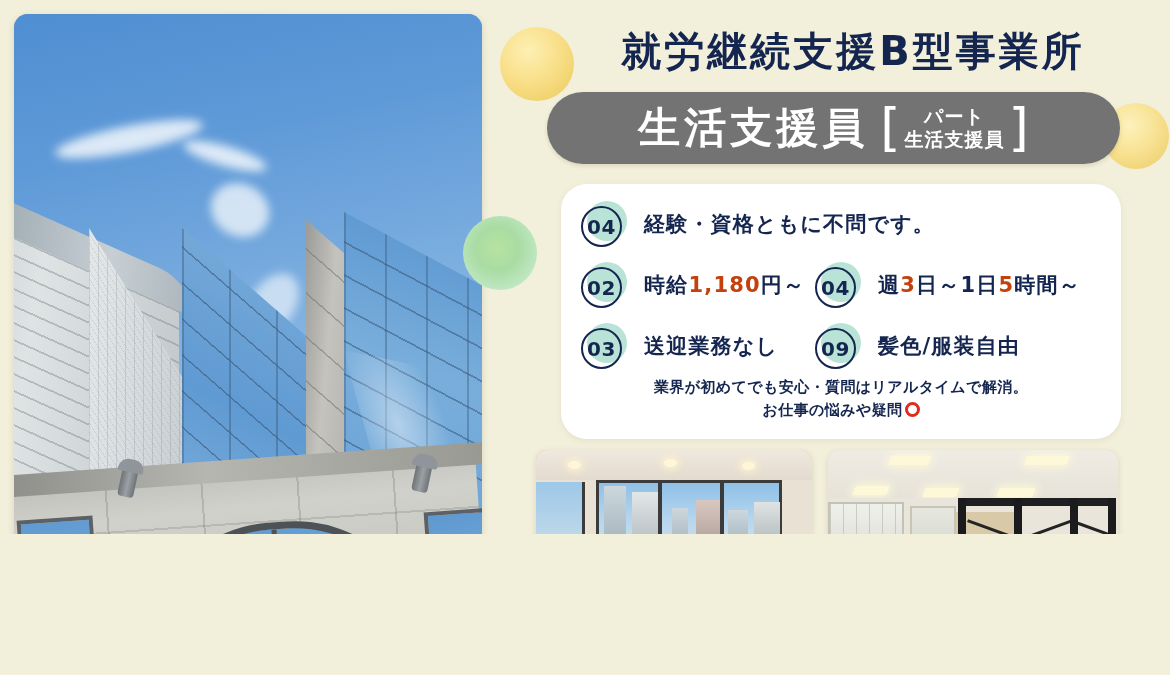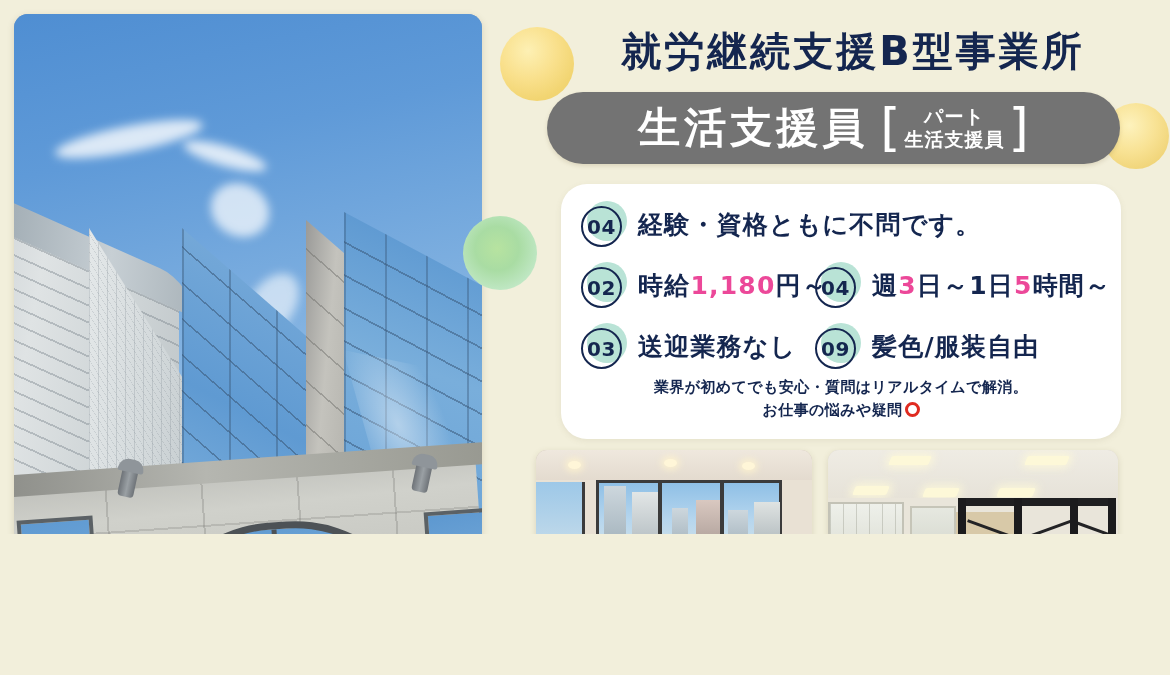--- a/index.html
+++ b/index.html
@@ -222,23 +222,23 @@
   .numring{
     position:absolute;left:0;top:5px;width:41px;height:41px;border-radius:50%;
     border:2.2px solid #14264f;box-sizing:border-box;
   }
   .numtxt{
     position:absolute;left:0;top:5px;width:41px;height:41px;
     display:flex;align-items:center;justify-content:center;
     color:#14264f;font-size:20px;font-weight:700;letter-spacing:0.5px;
   }
   .ftext{
-    color:#14264f;font-size:25px;font-weight:700;letter-spacing:1.2px;white-space:nowrap;
-  }
-  .hl{color:#ec4899;}
+    color:#14264f;font-size:21px;font-weight:700;letter-spacing:1.2px;white-space:nowrap;margin-left:6px;
+  }
+  .hl{color:#c2410c;}
 
   .card-note{
     position:absolute;left:0;right:0;top:192px;
     text-align:center;color:#14264f;
     font-size:15px;font-weight:700;line-height:1.55;letter-spacing:0.4px;
   }
   .note-circle{
     display:inline-block;width:15px;height:15px;border:3.4px solid #e02b20;
     border-radius:50%;box-sizing:border-box;vertical-align:-2px;margin-left:2px;
   }

